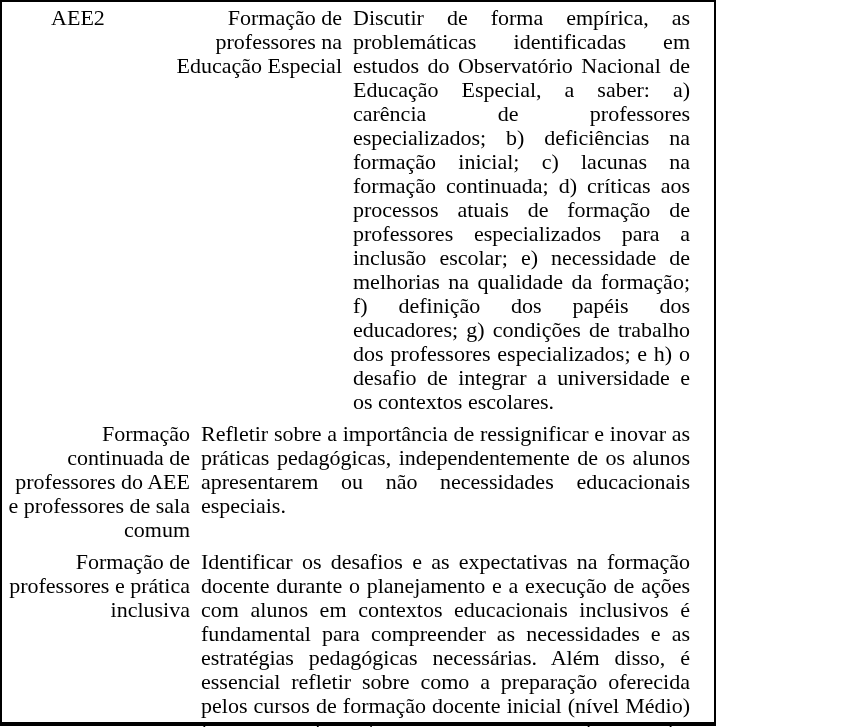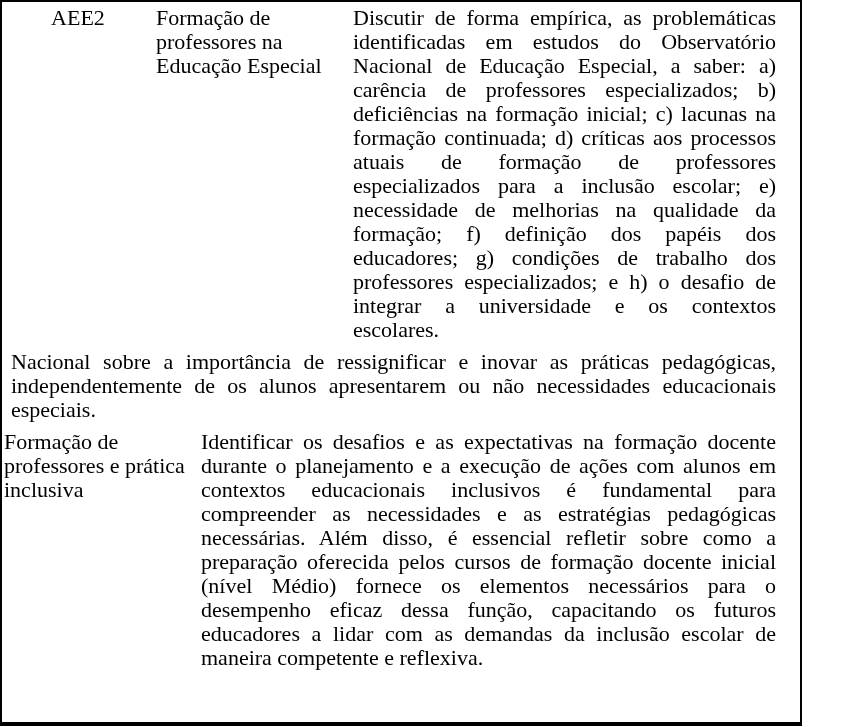--- a/index.html
+++ b/index.html
@@ -13,21 +13,21 @@
     height: 727px;
     background: #ffffff;
     color: #000000;
     font-family: "Liberation Serif", "DejaVu Serif", serif;
     overflow: hidden;
   }
   .doc-table {
     position: absolute;
     left: 0;
     top: 0;
-    width: 802px;
+    width: 716px;
     height: 726px;
     box-sizing: border-box;
     border-left: 2px solid #000000;
     border-right: 2px solid #000000;
     border-top: 2px solid #000000;
     border-bottom: 4px solid #000000;
     display: flex;
     flex-direction: column;
     background: #ffffff;
   }
@@ -46,21 +46,21 @@
   .cell.code {
     flex: none;
     width: 152px;
     text-align: center;
   }
   .cell.title {
     flex: none;
     width: 190px;
     padding-left: 2px;
     padding-right: 2px;
-    text-align: left;
+    text-align: right;
   }
   .cell.desc {
     flex: 1;
     padding-left: 9px;
     padding-right: 24px;
     text-align: justify;
     font-family: Liberation Serif, serif;
   }
 </style>
 </head>
@@ -69,21 +69,22 @@
 <div class="page">
   <div class="doc-table">
 
     <div class="t-row">
       <div class="cell code">AEE2</div>
       <div class="cell title">Formação de professores na Educação Especial</div>
       <div class="cell desc">Discutir de forma empírica, as problemáticas identificadas em estudos do Observatório Nacional de Educação Especial, a saber: a) carência de professores especializados; b) deficiências na formação inicial; c) lacunas na formação continuada; d) críticas aos processos atuais de formação de professores especializados para a inclusão escolar; e) necessidade de melhorias na qualidade da formação; f) definição dos papéis dos educadores; g) condições de trabalho dos professores especializados; e h) o desafio de integrar a universidade e os contextos escolares.</div>
     </div>
 
     <div class="t-row">
-      <div class="cell desc">Nacional sobre a importância de ressignificar e inovar as práticas pedagógicas, independentemente de os alunos apresentarem ou não necessidades educacionais especiais.</div>
+      <div class="cell title">Formação continuada de professores do AEE e professores de sala comum</div>
+      <div class="cell desc">Refletir sobre a importância de ressignificar e inovar as práticas pedagógicas, independentemente de os alunos apresentarem ou não necessidades educacionais especiais.</div>
     </div>
 
     <div class="t-row">
       <div class="cell title">Formação de professores e prática inclusiva</div>
       <div class="cell desc">Identificar os desafios e as expectativas na formação docente durante o planejamento e a execução de ações com alunos em contextos educacionais inclusivos é fundamental para compreender as necessidades e as estratégias pedagógicas necessárias. Além disso, é essencial refletir sobre como a preparação oferecida pelos cursos de formação docente inicial (nível Médio) fornece os elementos necessários para o desempenho eficaz dessa função, capacitando os futuros educadores a lidar com as demandas da inclusão escolar de maneira competente e reflexiva.</div>
     </div>
 
   </div>
 </div>
 

